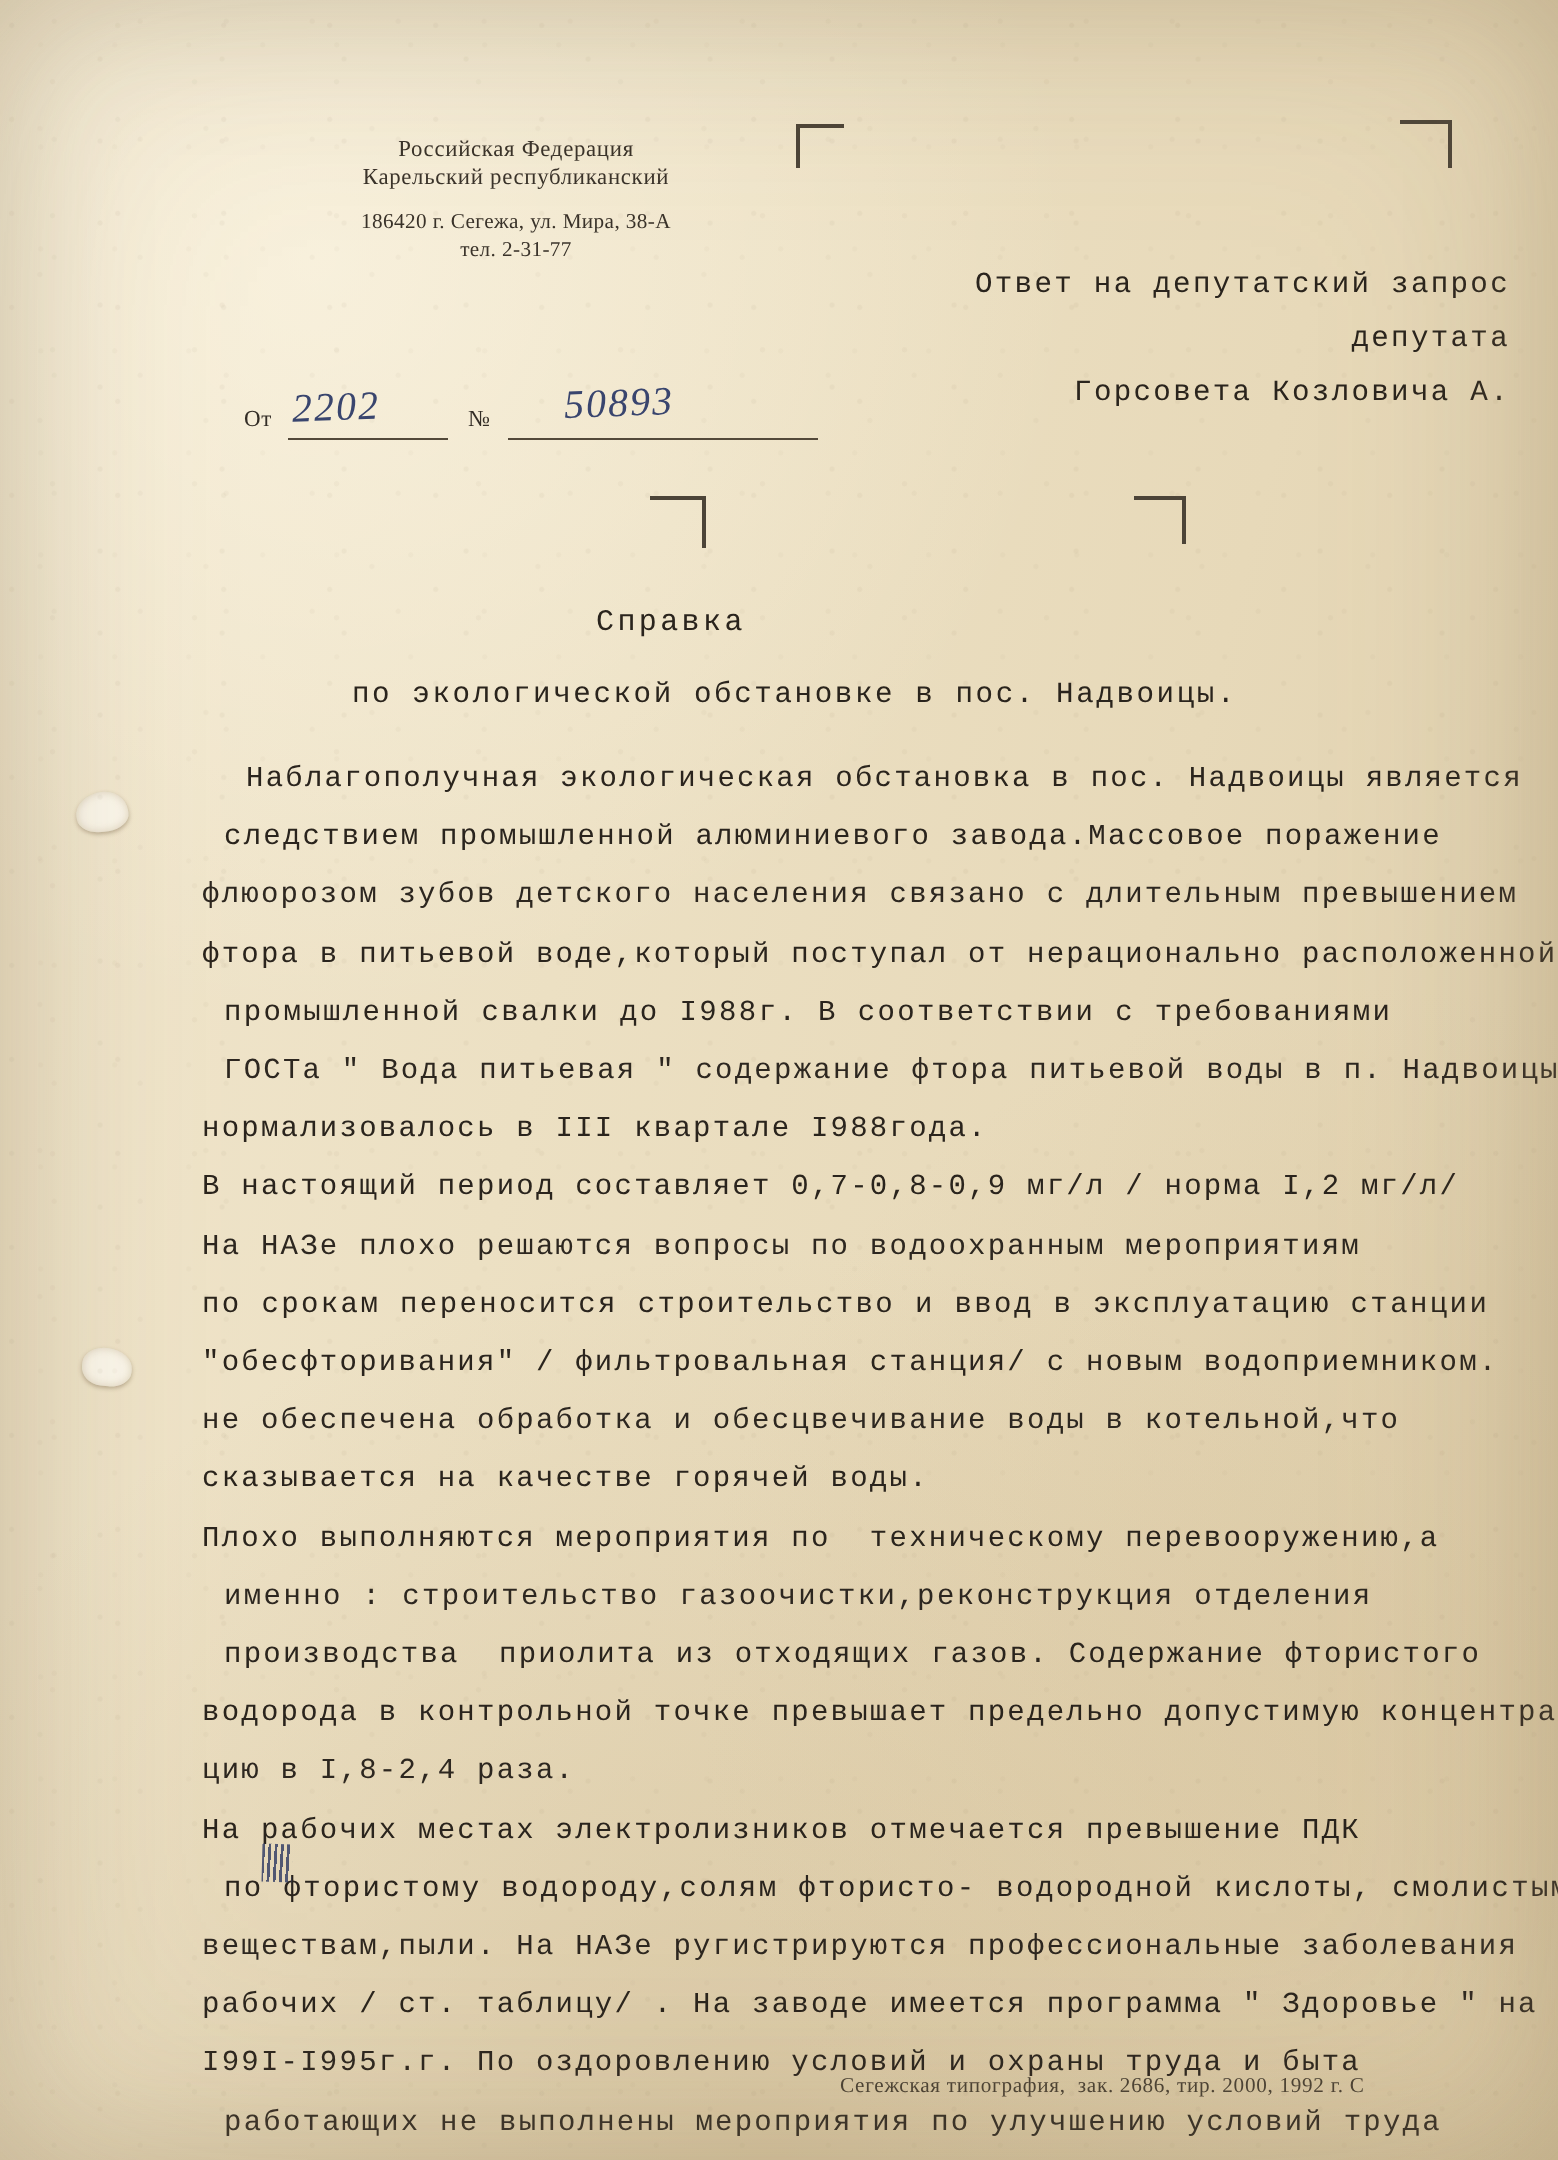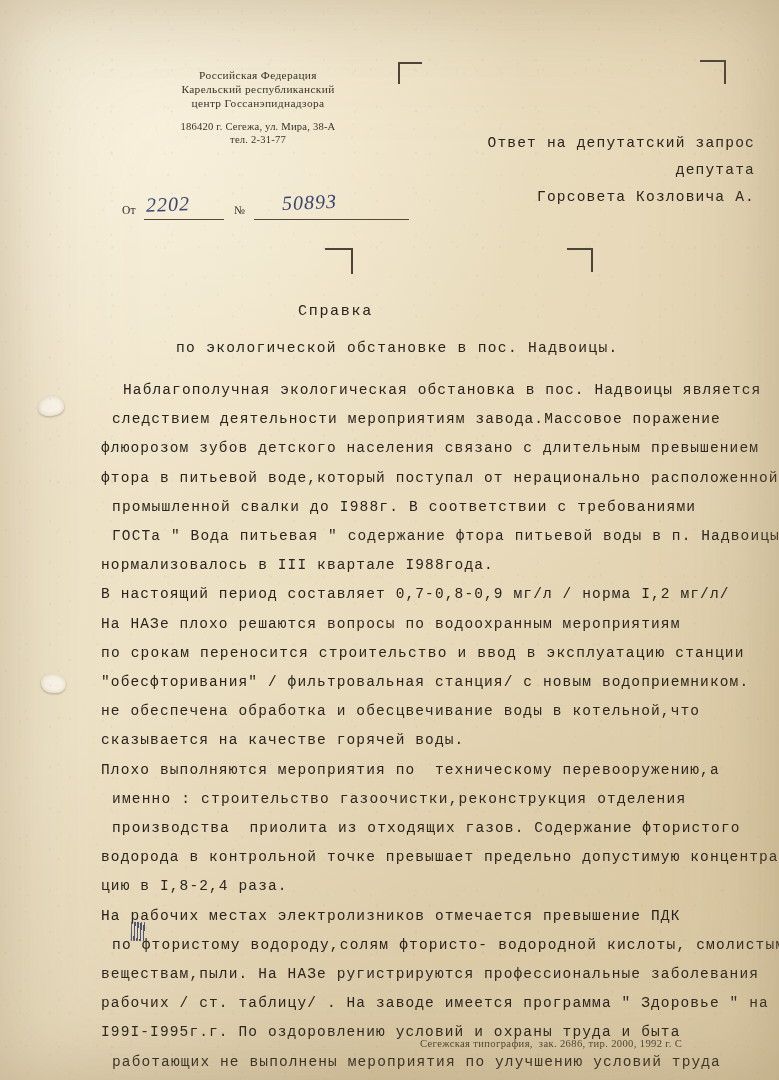--- a/index.html
+++ b/index.html
@@ -117,21 +117,20 @@
 </style>
 </head>
 <body>
 
 <div id="page">
 
   <div class="abs" id="letterhead">
     <div id="lh-block1">
       <div class="lh-small">Российская Федерация</div>
       <div class="lh-small">Карельский республиканский</div>
-      <div class="lh-small">центр Госсанэпиднадзора</div>
     </div>
     <div id="lh-addr">
       <div>186420 г. Сегежа, ул. Мира, 38-А</div>
       <div>тел. 2-31-77</div>
     </div>
   </div>
 
   <div class="abs" id="addressee">
     <div>Ответ на депутатский запрос депутата</div>
     <div>Горсовета Козловича А.</div>
@@ -166,21 +165,21 @@
   </div>
 
   <div class="punch" id="punch-1"></div>
   <div class="punch" id="punch-2"></div>
 
   <div class="abs" id="title">Справка</div>
   <div class="abs" id="subtitle">по экологической обстановке в пос. Надвоицы.</div>
 
   <div class="abs" id="body">
       <div class="bline ind">Наблагополучная экологическая обстановка в пос. Надвоицы является</div>
-      <div class="bline ind2">следствием деятельности мероприятиям завода.Массовое поражение</div>
+      <div class="bline ind2">следствием промышленной алюминиевого завода.Массовое поражение</div>
       <div class="bline">флюорозом зубов детского населения связано с длительным превышением</div>
       <div class="bline">фтора в питьевой воде,который поступал от нерационально расположенной</div>
       <div class="bline ind2">промышленной свалки до I988г. В соответствии с требованиями</div>
       <div class="bline ind2">ГОСТа " Вода питьевая " содержание фтора питьевой воды в п. Надвоицы</div>
       <div class="bline">нормализовалось в III квартале I988года.</div>
       <div class="bline">В настоящий период составляет 0,7-0,8-0,9 мг/л / норма I,2 мг/л/</div>
       <div class="bline">На НАЗе плохо решаются вопросы по водоохранным мероприятиям</div>
       <div class="bline">по срокам переносится строительство и ввод в эксплуатацию станции</div>
       <div class="bline">"обесфторивания" / фильтровальная станция/ с новым водоприемником.</div>
       <div class="bline">не обеспечена обработка и обесцвечивание воды в котельной,что</div>

